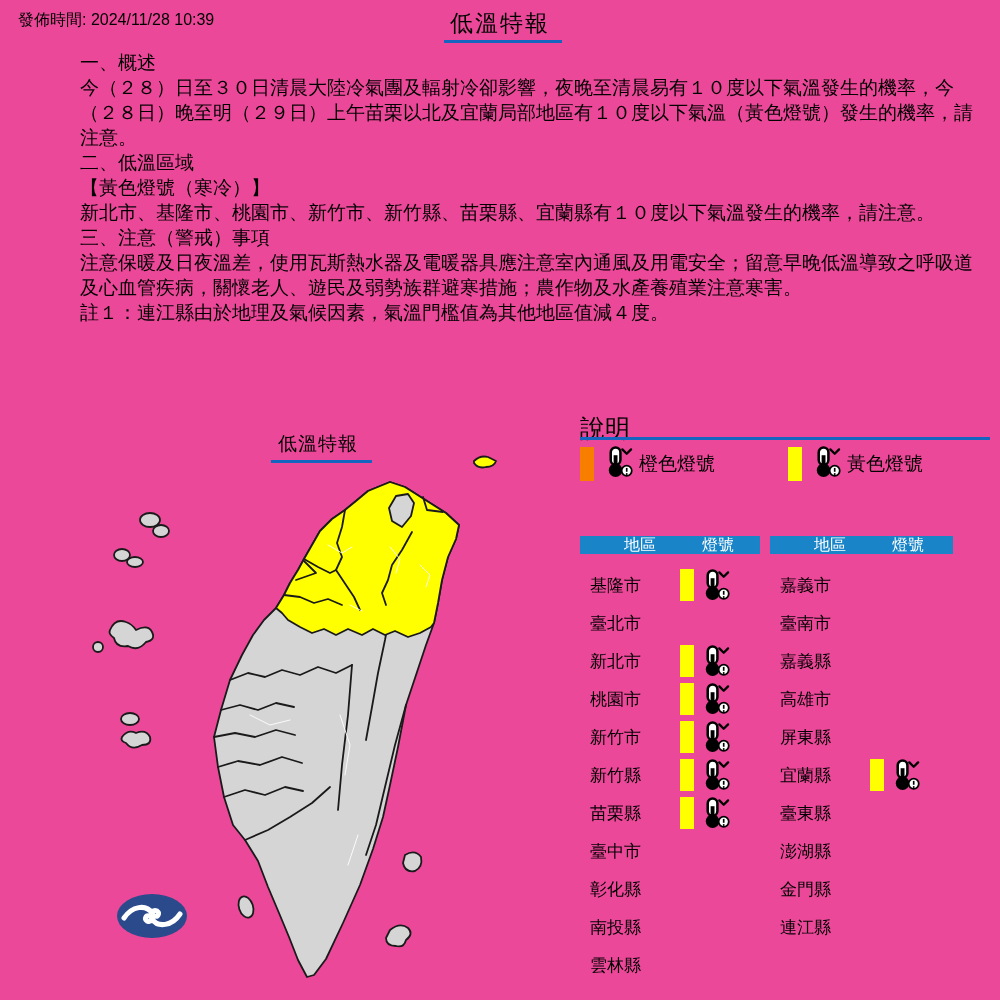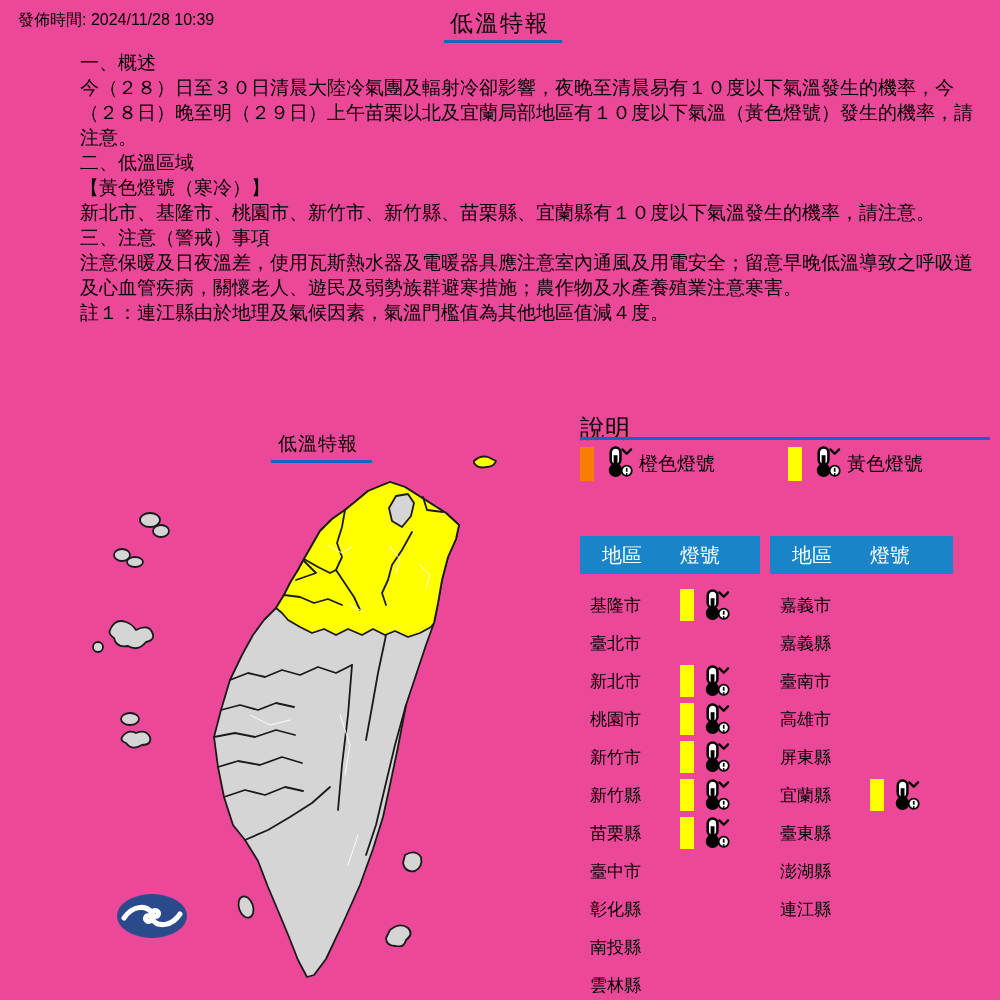--- a/index.html
+++ b/index.html
@@ -36,21 +36,21 @@
   
   .thermo{width:31px;height:34px;flex:0 0 auto;}
   .thermo .chev{fill:none;stroke:#000;stroke-width:2.4;stroke-linecap:round;stroke-linejoin:round;}
   .thermo .chev2{display:none;}
   .double .thermo .chev2{display:inline;}
 
   
   .rtable{top:536px;}
   .rtable.left{left:580px;width:180px;}
   .rtable.right{left:770px;width:183px;}
-  .thead{height:38px;background:var(--header-blue);color:#fff;display:flex;align-items:center;font-size:20px;}
+  .thead{height:18px;background:var(--header-blue);color:#fff;display:flex;align-items:center;font-size:16px;padding-left:22px;}
   .th-region{width:100px;padding-left:22px;box-sizing:border-box;}
   .tbody{margin-top:12px;}
   .trow{height:38px;display:flex;align-items:center;}
   .region{width:100px;padding-left:10px;box-sizing:border-box;font-size:17px;}
   .signal{display:flex;align-items:center;height:34px;}
   .signal .swatch{width:14px;height:32px;margin-right:5px;}
 </style>
 </head>
 <body>
 
@@ -307,30 +307,30 @@
       <span class="th-region">地區</span>
       <span class="th-signal">燈號</span>
     </div>
     <div class="tbody">
   <div class="trow">
     <span class="region">嘉義市</span>
     <span class="signal"></span>
   </div>
 
   <div class="trow">
+    <span class="region">臺南市</span>
+    <span class="signal"></span>
+  </div>
+
+  <div class="trow">
     <span class="region">嘉義縣</span>
     <span class="signal"></span>
   </div>
 
   <div class="trow">
-    <span class="region">臺南市</span>
-    <span class="signal"></span>
-  </div>
-
-  <div class="trow">
     <span class="region">高雄市</span>
     <span class="signal"></span>
   </div>
 
   <div class="trow">
     <span class="region">屏東縣</span>
     <span class="signal"></span>
   </div>
 
   <div class="trow">
@@ -354,20 +354,24 @@
   <div class="trow">
     <span class="region">臺東縣</span>
     <span class="signal"></span>
   </div>
 
   <div class="trow">
     <span class="region">澎湖縣</span>
     <span class="signal"></span>
   </div>
 
+  <div class="trow">
+    <span class="region">金門縣</span>
+    <span class="signal"></span>
+  </div>
 
   <div class="trow">
     <span class="region">連江縣</span>
     <span class="signal"></span>
   </div>
 </div>
   </div>
 
 </div>
 

